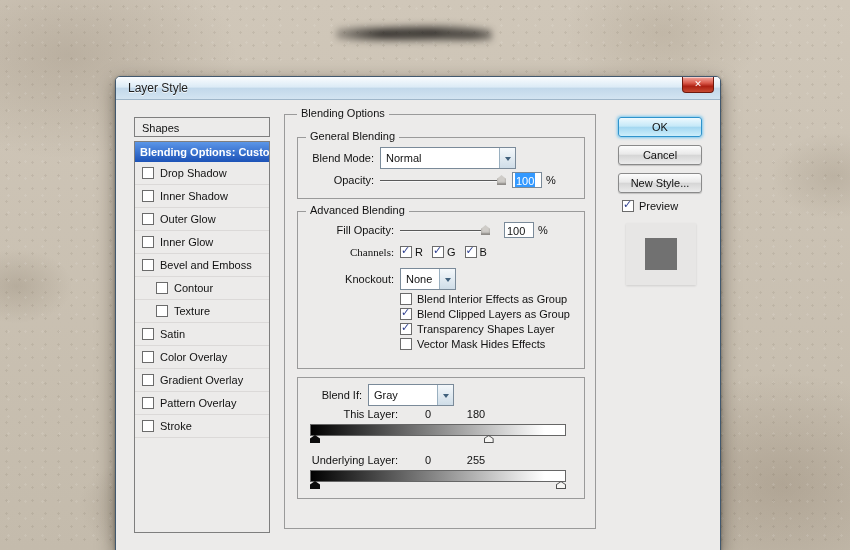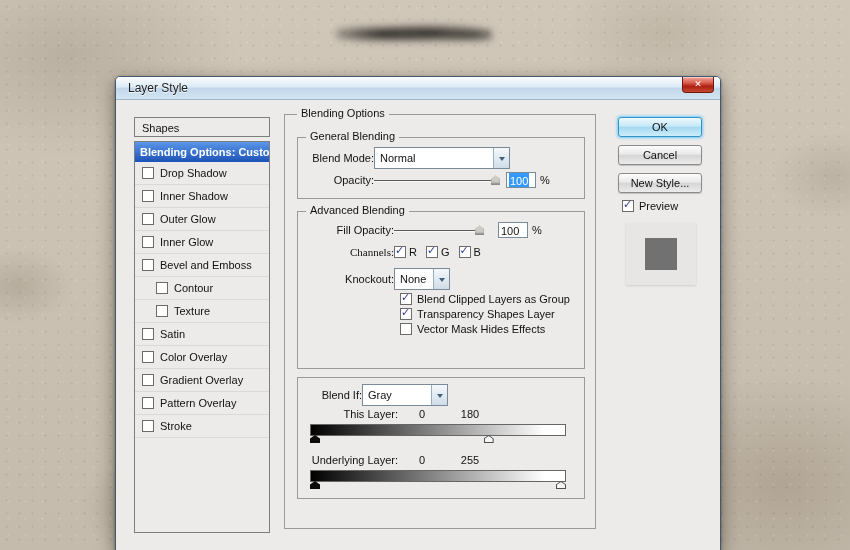--- a/index.html
+++ b/index.html
@@ -96,21 +96,21 @@
     position:absolute;top:-8px;background:#ecebea;padding:0 4px;font-weight:normal;
     white-space:nowrap;
   }
   .main-legend{left:12px;}
   .group{position:absolute;left:12px;right:10px;border:1px solid #9a9a9a;box-sizing:border-box;}
   .group-general{top:22px;height:62px;}
   .group-advanced{top:96px;height:158px;}
   .group-blendif{top:262px;height:122px;}
   .group .legend{left:8px;}
   .row{position:absolute;display:flex;align-items:center;}
-  .rlabel{text-align:right;flex:0 0 auto;white-space:nowrap;}
+  .rlabel{text-align:right;flex:0 0 auto;padding-right:6px;white-space:nowrap;}
   
   .dropdown{
     display:flex;align-items:center;height:22px;border:1px solid #7a8a99;background:#fff;
     box-sizing:border-box;padding-left:5px;cursor:default;
   }
   .dd-text{flex:1 1 auto;white-space:nowrap;overflow:hidden;}
   .dd-btn{
     width:15px;height:100%;margin-left:4px;flex:0 0 auto;
     background:linear-gradient(#f4f8fb,#cfdde8);border-left:1px solid #9ab0c0;
     display:flex;align-items:center;justify-content:center;
@@ -301,20 +301,24 @@
         <div class="dropdown" style="width:56px;">
           <span class="dd-text">None</span>
           <span class="dd-btn">
               <i class="dd-arrow"></i>
             </span>
         </div>
       </div>
 
       <div style="position:absolute;left:102px;top:79px;right:4px;">
         <div class="opt-row">
+          <span class="cb"></span>
+          <span>Blend Interior Effects as Group</span>
+        </div>
+        <div class="opt-row">
           <span class="cb checked"></span>
           <span>Blend Clipped Layers as Group</span>
         </div>
         <div class="opt-row">
           <span class="cb checked"></span>
           <span>Transparency Shapes Layer</span>
         </div>
         <div class="opt-row">
           <span class="cb"></span>
           <span>Vector Mask Hides Effects</span>

